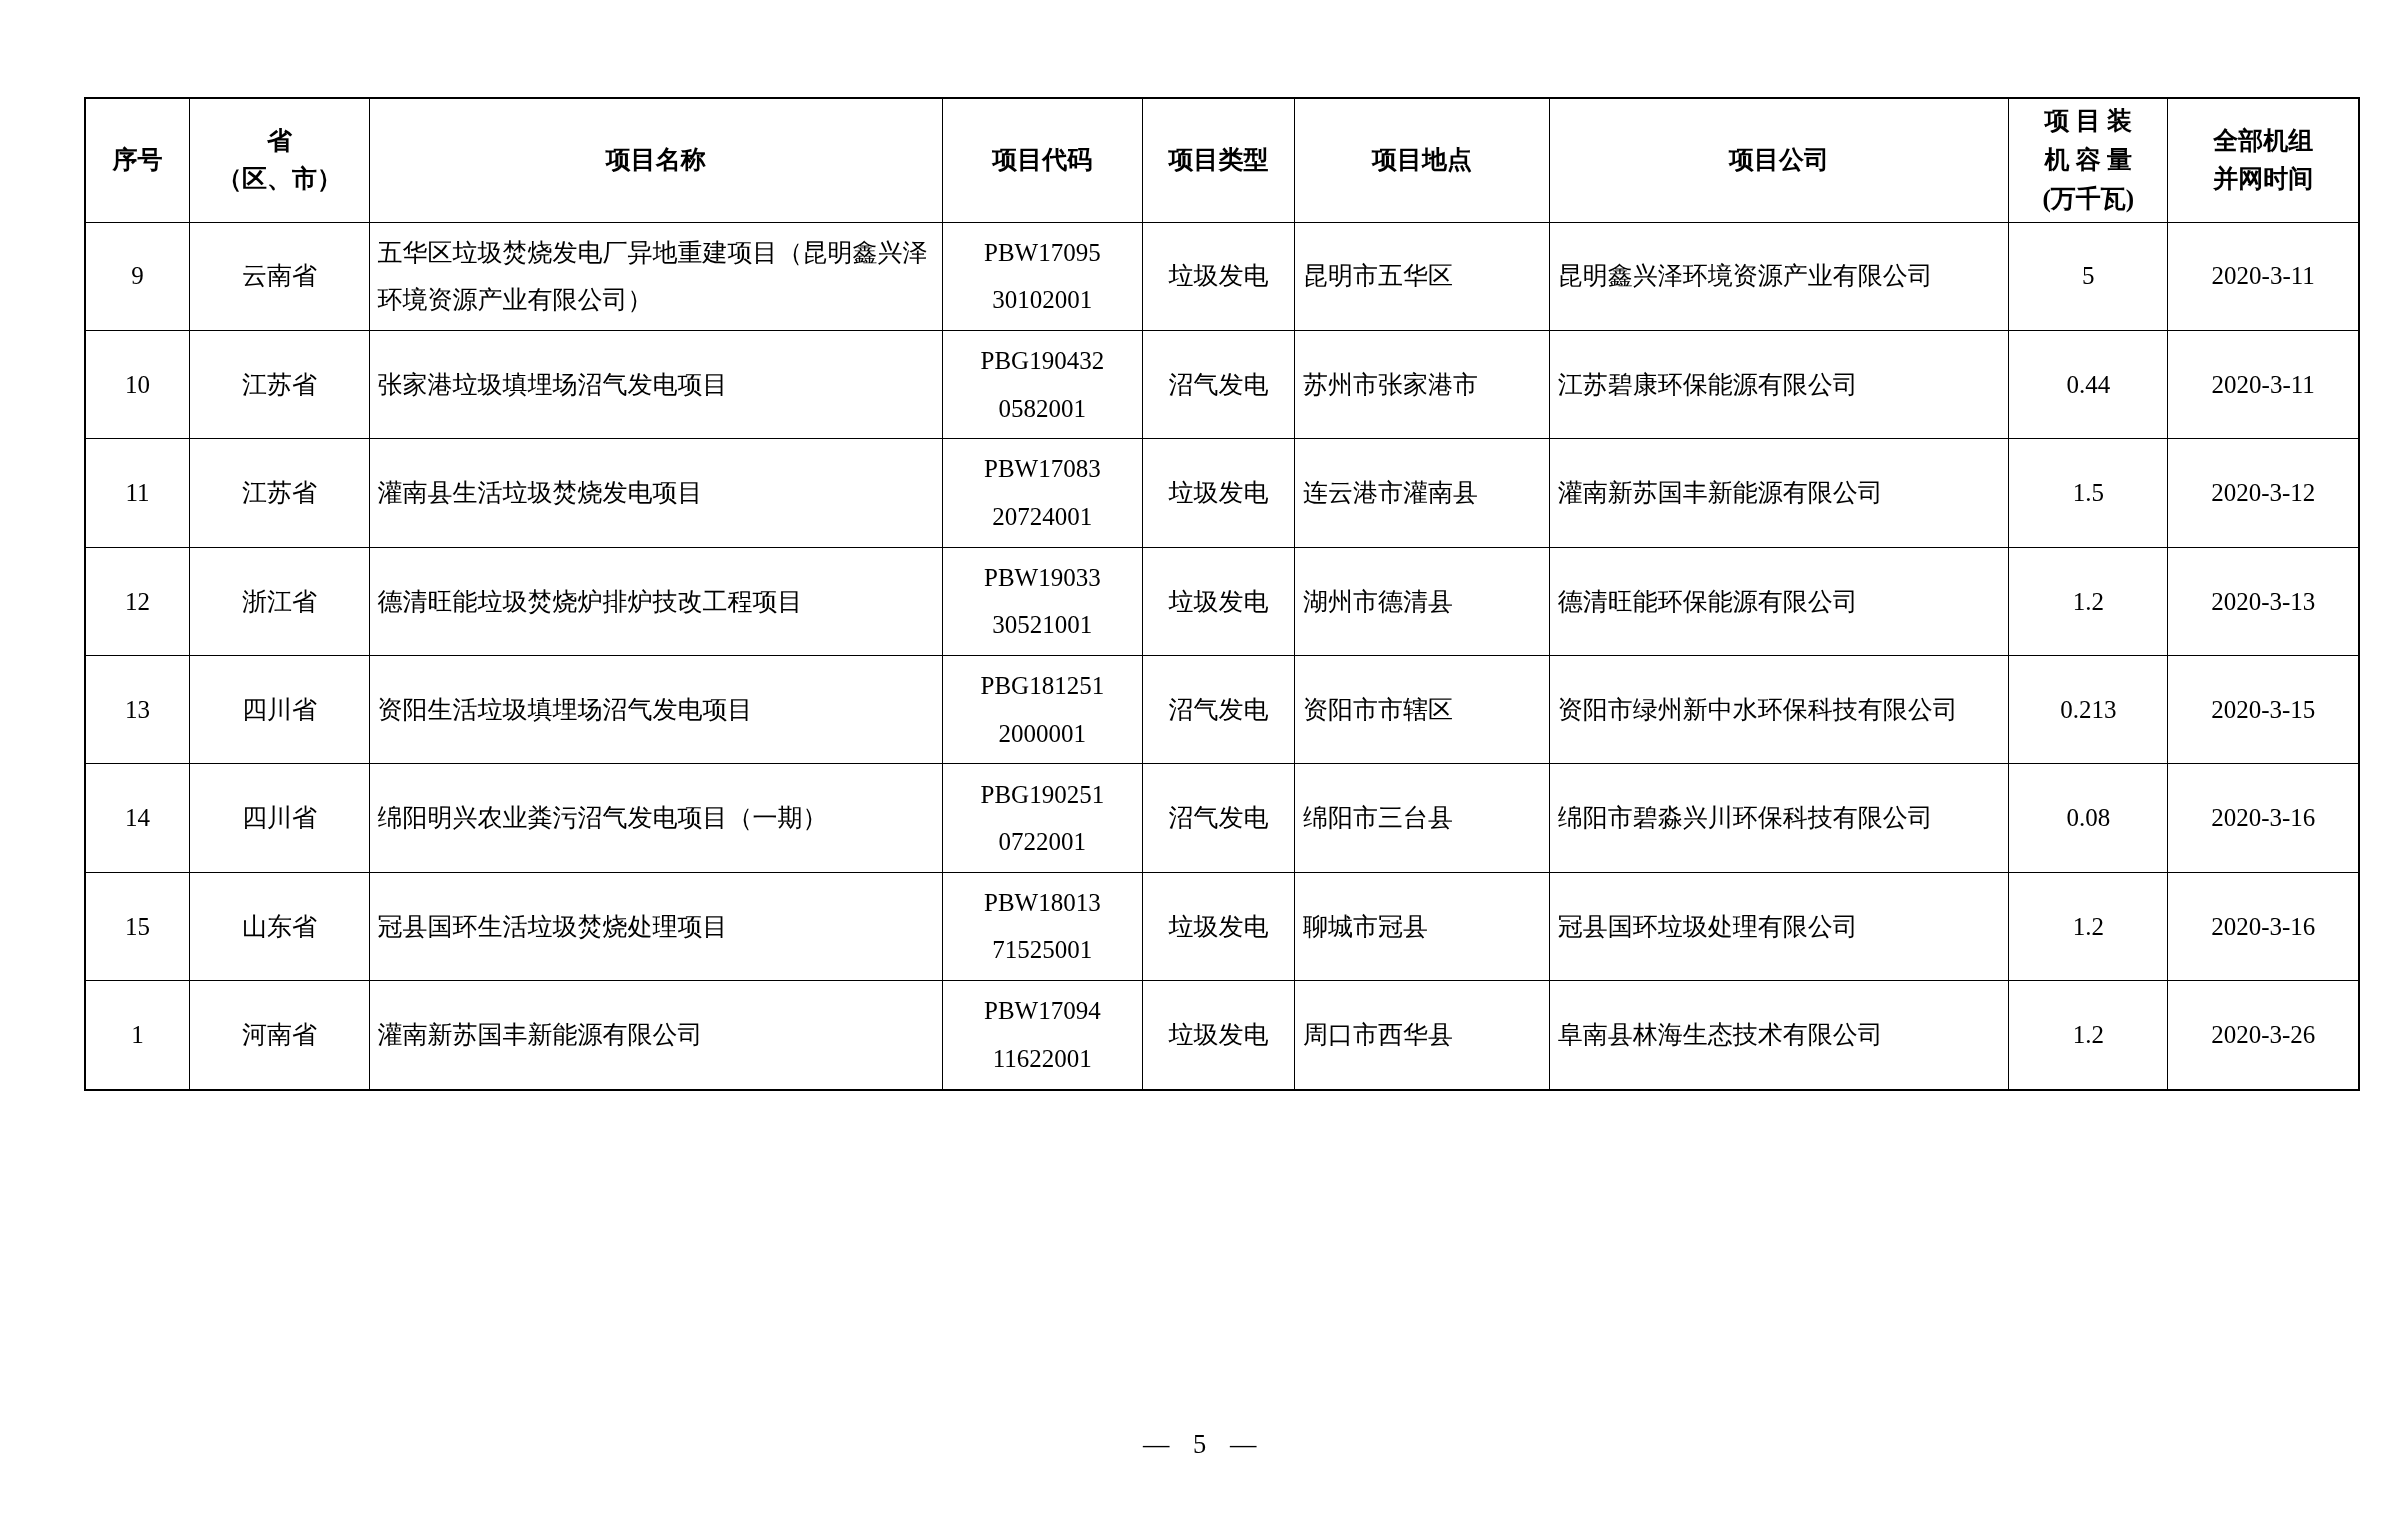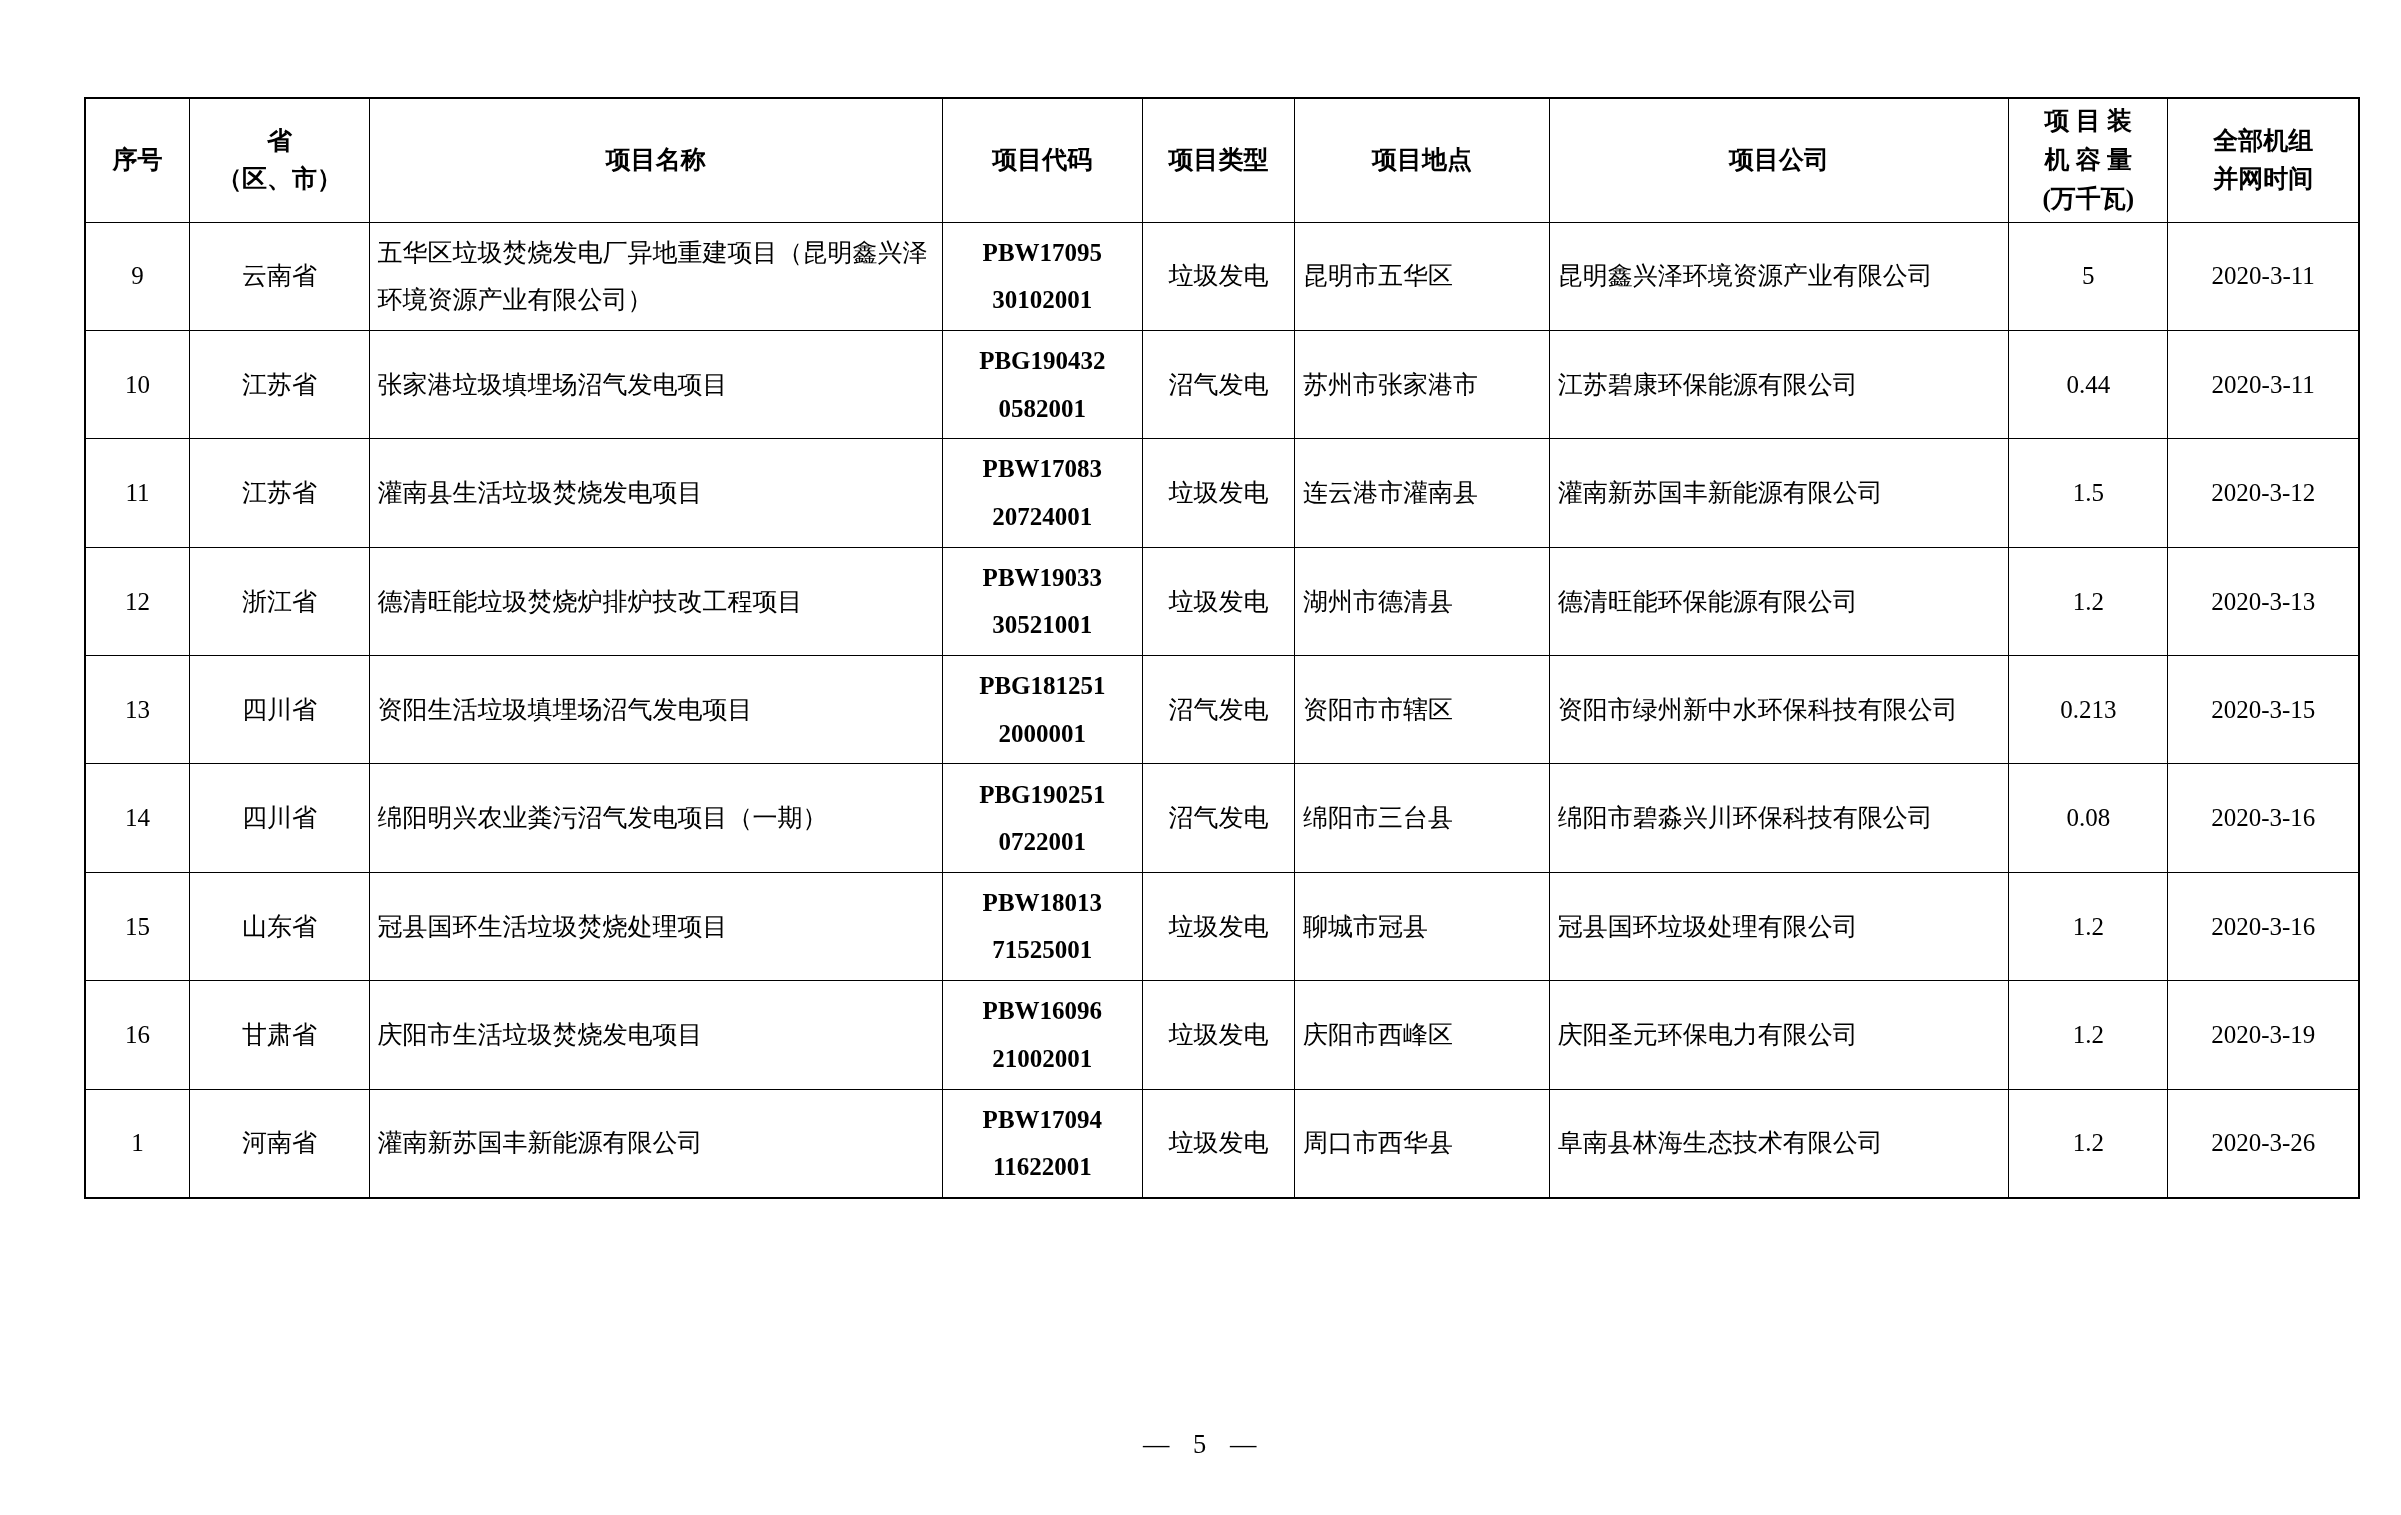--- a/index.html
+++ b/index.html
@@ -41,21 +41,21 @@
     height: 124px;
     padding: 3.1px 4.7px;
   }
   tbody td {
     height: 98px;
     line-height: 1.9;
     padding: 6.2px 7.8px;
   }
   td.center { text-align: center; padding: 6.2px 3.1px; }
   td.left   { text-align: left;  word-break: break-all; }
-  td.code   { text-align: center; white-space: pre-line; padding: 6.2px 1.6px; font-weight: bold; }
+  td.code   { text-align: center; white-space: pre-line; padding: 6.2px 1.6px; }
   .page-number {
     position: absolute;
     left: 0;
     top: 1429px;
     width: 100%;
     text-align: center;
     font-size: 26.4px;
     letter-spacing: 1.6px;
   }
   .page-number span { display: inline-block; margin: 0 11px; }
@@ -179,32 +179,20 @@
       <td class="left">冠县国环生活垃圾焚烧处理项目</td>
       <td class="code">PBW18013
 71525001</td>
       <td class="center">垃圾发电</td>
       <td class="left">聊城市冠县</td>
       <td class="left">冠县国环垃圾处理有限公司</td>
       <td class="center">1.2</td>
       <td class="center">2020-3-16</td>
     </tr>
 
-    <tr>
-      <td class="center">16</td>
-      <td class="center">甘肃省</td>
-      <td class="left">庆阳市生活垃圾焚烧发电项目</td>
-      <td class="code">PBW16096
-21002001</td>
-      <td class="center">垃圾发电</td>
-      <td class="left">庆阳市西峰区</td>
-      <td class="left">庆阳圣元环保电力有限公司</td>
-      <td class="center">1.2</td>
-      <td class="center">2020-3-19</td>
-    </tr>
 
     <tr>
       <td class="center">1</td>
       <td class="center">河南省</td>
       <td class="left">灌南新苏国丰新能源有限公司</td>
       <td class="code">PBW17094
 11622001</td>
       <td class="center">垃圾发电</td>
       <td class="left">周口市西华县</td>
       <td class="left">阜南县林海生态技术有限公司</td>

